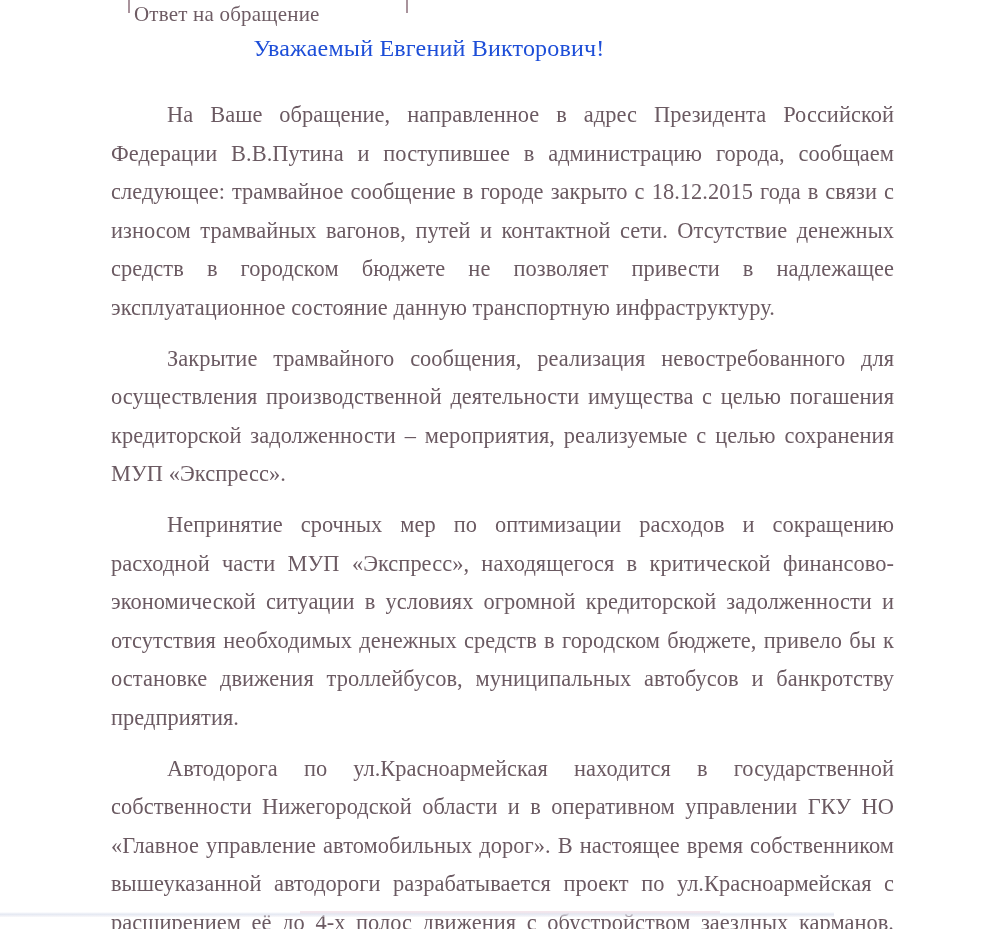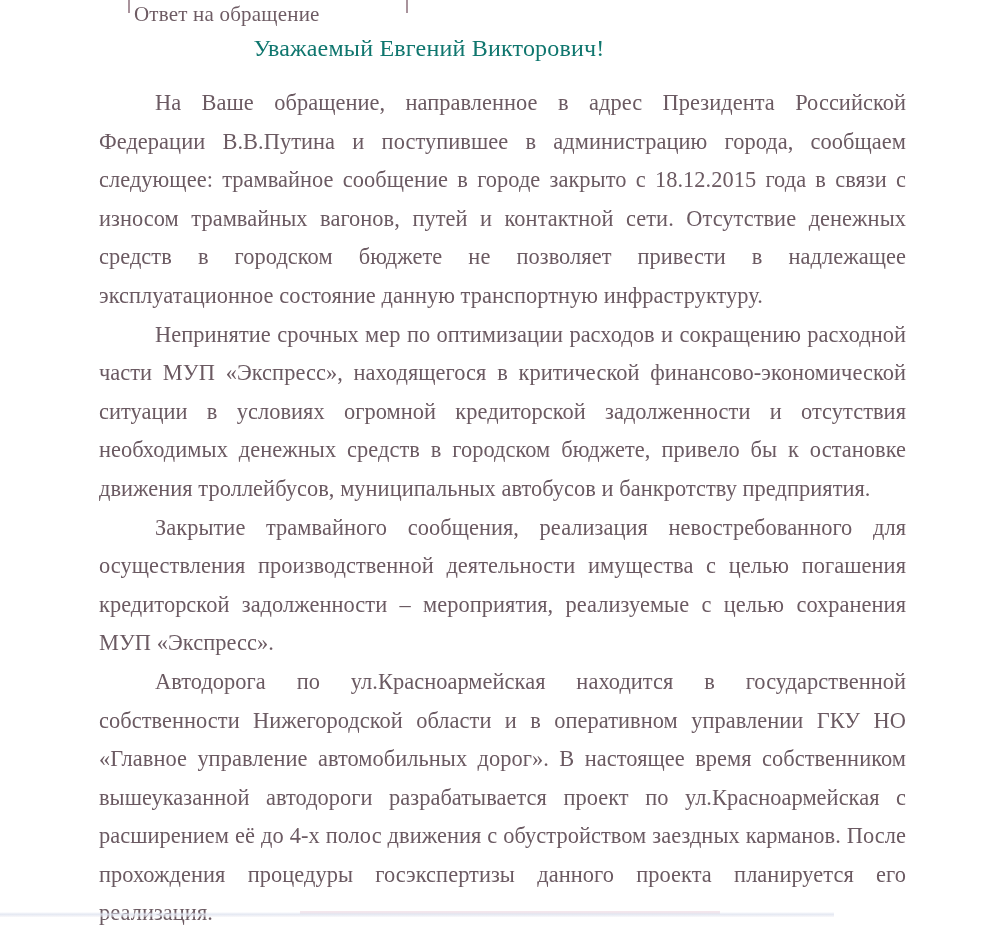--- a/index.html
+++ b/index.html
@@ -50,41 +50,41 @@
   
   .salutation {
     position: absolute;
     left: 0;
     right: 0;
     top: 33px;
     text-align: center;
     font-size: 24px;
     line-height: 30px;
     letter-spacing: 0.2px;
-    color: #0f766e;
+    color: #1d4ed8;
     padding-left: 24px;
     box-sizing: border-box;
   }
 
   
   .body-text {
     position: absolute;
     left: 99px;
     top: 84px;
     width: 807px;
     font-size: 22.4px;
     line-height: 38.6px;
     text-align: justify;
     text-justify: inter-word;
     letter-spacing: 0.05px;
     color: #6b5a62;
   }
 
   .body-text p {
-    margin: 0;
+    margin: 12px;
     text-indent: 56px;
     text-align: justify;
   }
   
   .body-text p:last-child {
     margin-bottom: 0;
   }
 
   
   .scan-edge {
@@ -114,21 +114,21 @@
 
   <span class="crop-mark left"></span>
   <span class="crop-mark right"></span>
 
   <div class="doc-header">Ответ на обращение</div>
 
   <div class="salutation">Уважаемый Евгений Викторович!</div>
 
   <div class="body-text">
     <p>На Ваше обращение, направленное в адрес Президента Российской Федерации В.В.Путина и поступившее в администрацию города, сообщаем следующее: трамвайное сообщение в городе закрыто с 18.12.2015 года в связи с износом трамвайных вагонов, путей и контактной сети. Отсутствие денежных средств в городском бюджете не позволяет привести в надлежащее эксплуатационное состояние данную транспортную инфраструктуру.</p>
+    <p>Закрытие трамвайного сообщения, реализация невостребованного для осуществления производственной деятельности имущества с целью погашения кредиторской задолженности – мероприятия, реализуемые с целью сохранения МУП «Экспресс».</p>
     <p>Непринятие срочных мер по оптимизации расходов и сокращению расходной части МУП «Экспресс», находящегося в критической финансово-экономической ситуации в условиях огромной кредиторской задолженности и отсутствия необходимых денежных средств в городском бюджете, привело бы к остановке движения троллейбусов, муниципальных автобусов и банкротству предприятия.</p>
-    <p>Закрытие трамвайного сообщения, реализация невостребованного для осуществления производственной деятельности имущества с целью погашения кредиторской задолженности – мероприятия, реализуемые с целью сохранения МУП «Экспресс».</p>
     <p>Автодорога по ул.Красноармейская находится в государственной собственности Нижегородской области и в оперативном управлении ГКУ НО «Главное управление автомобильных дорог». В настоящее время собственником вышеуказанной автодороги разрабатывается проект по ул.Красноармейская с расширением её до 4-х полос движения с обустройством заездных карманов. После прохождения процедуры госэкспертизы данного проекта планируется его реализация.</p>
   </div>
 
   <div class="scan-edge-warm"></div>
   <div class="scan-edge"></div>
 
 </div>
 
 </body></html>

